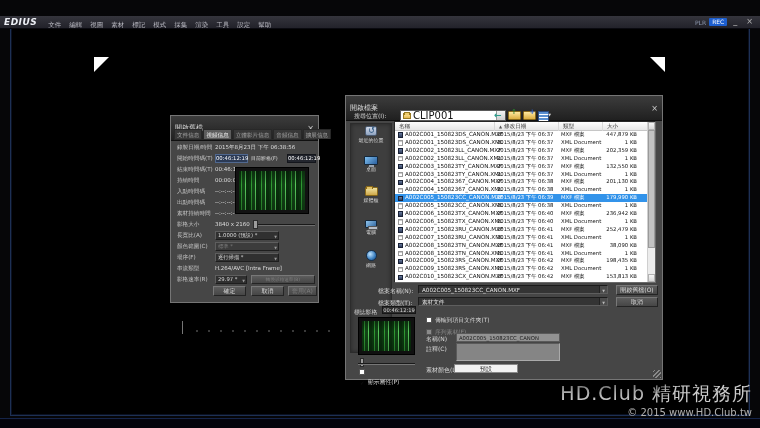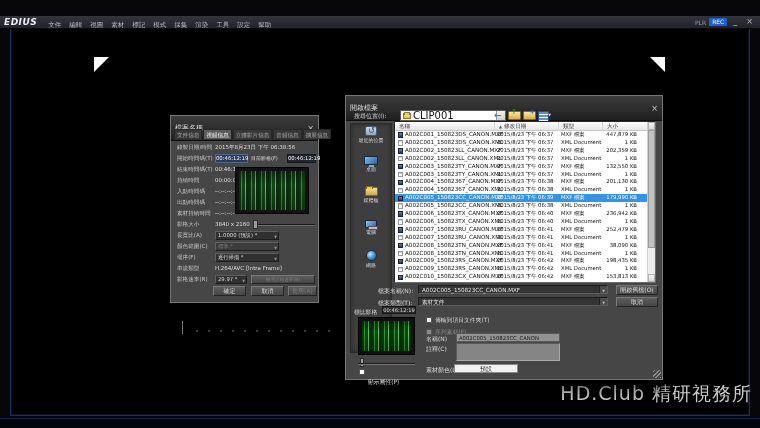--- a/index.html
+++ b/index.html
@@ -158,25 +158,26 @@
     </span>
   </div>
 
   <div id="preview"></div>
   <div class="tri-left"></div>
   <div class="tri-right"></div>
   <div id="osd-tick"></div>
   <div id="osd-dots"></div>
   <div id="watermark">
     <div class="wm1">HD.Club 精研視務所</div>
+    <div class="wm2">© 2015  www.HD.Club.tw</div>
   </div>
 
   <div class="dialog" id="props-dialog">
     <div class="titlebar">
-      <span>檔案名稱</span>
+      <span>開啟舊檔</span>
       <span class="close">×</span>
     </div>
     <div id="props-tabs">
         <div class="tab">文件信息</div>
         <div class="tab active">視頻信息</div>
         <div class="tab">立體影片信息</div>
         <div class="tab">音頻信息</div>
         <div class="tab">擴展信息</div>
       </div>
     <div id="props-fields">

